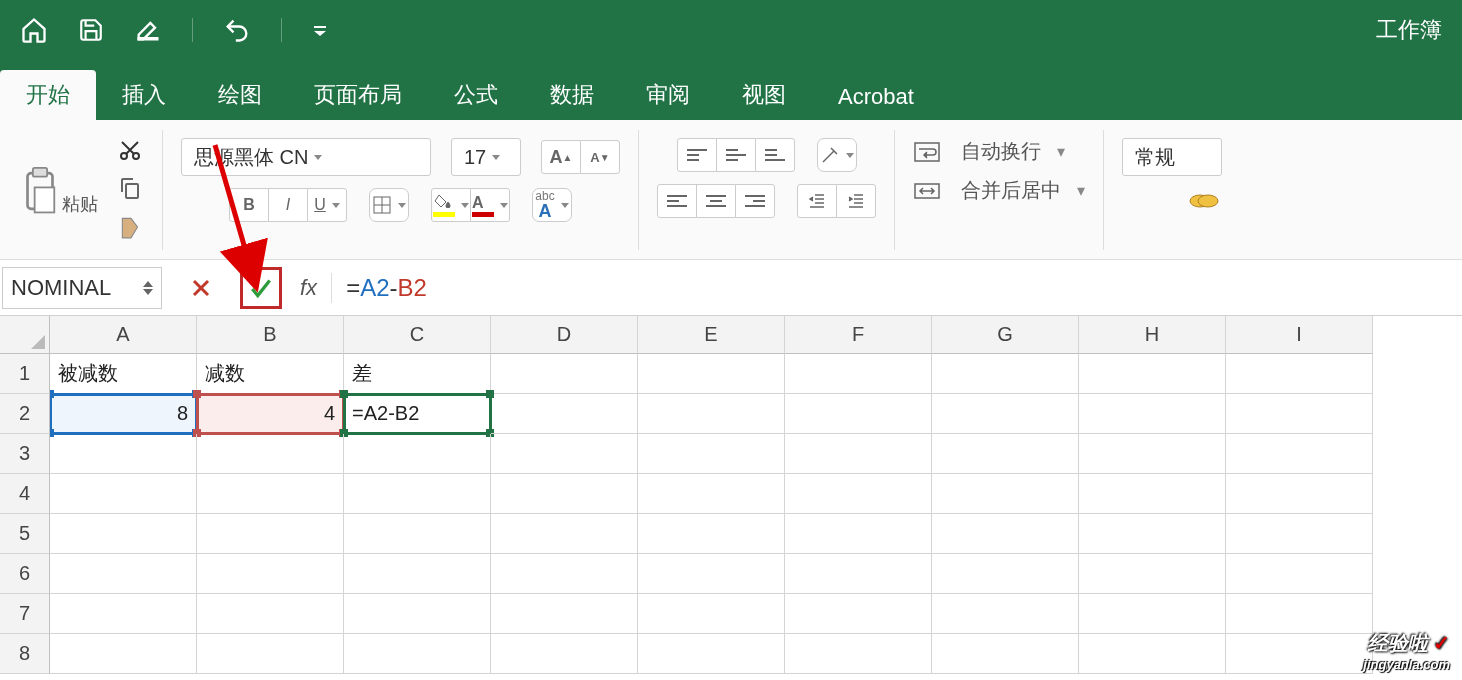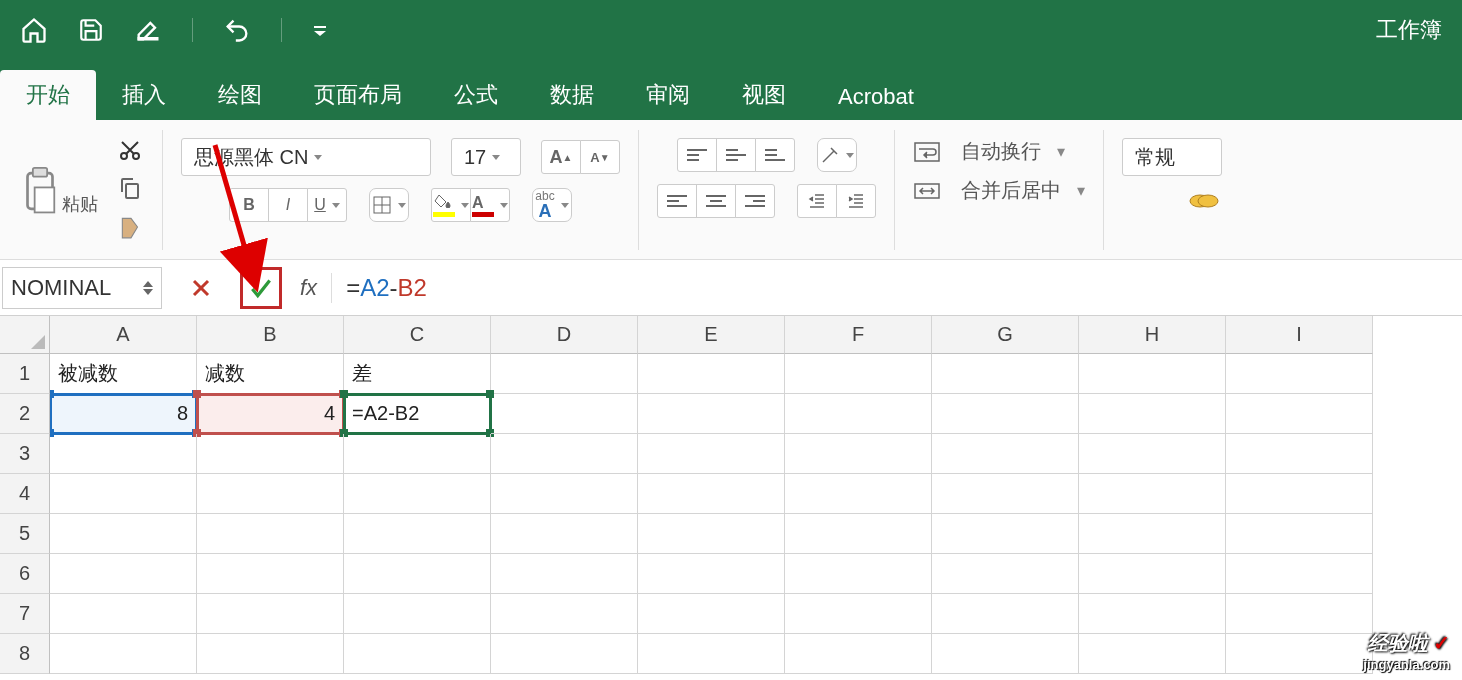--- a/index.html
+++ b/index.html
@@ -75,21 +75,21 @@
 .handle { position: absolute; width: 8px; height: 8px; }
 .ref-a .handle { background: #1f6fc0; }
 .ref-b .handle { background: #c0504d; }
 .active .handle { background: #217346; }
 .h-tl { top: -4px; left: -4px; } .h-tr { top: -4px; right: -4px; }
 .h-bl { bottom: -4px; left: -4px; } .h-br { bottom: -4px; right: -4px; }
 
 .watermark { position: absolute; right: 12px; bottom: 8px; text-align: right; }
 .wm-main { font-size: 20px; font-weight: 700; font-style: italic; color: #fff; text-shadow: 1px 1px 2px #000, -1px -1px 2px #000; }
 .wm-main .chk { color: #d00; font-style: normal; }
-.wm-sub { font-size: 13px; font-weight: 700; color: #fff; text-shadow: 1px 1px 1px #000, -1px -1px 1px #000; }
+.wm-sub { font-size: 13px; font-weight: 700; font-style: italic; color: #fff; text-shadow: 1px 1px 1px #000, -1px -1px 1px #000; }
 </style>
 </head>
 <body>
 
 <div class="title-bar">
   <div class="tb-left">
     <span class="tb-icon">
       <svg width="28" height="28" viewBox="0 0 24 24" fill="none" stroke="#fff" stroke-width="2">
           <path d="M3 11l9-8 9 8v10a1 1 0 0 1-1 1h-5v-7h-6v7H4a1 1 0 0 1-1-1z"></path>
         </svg>

